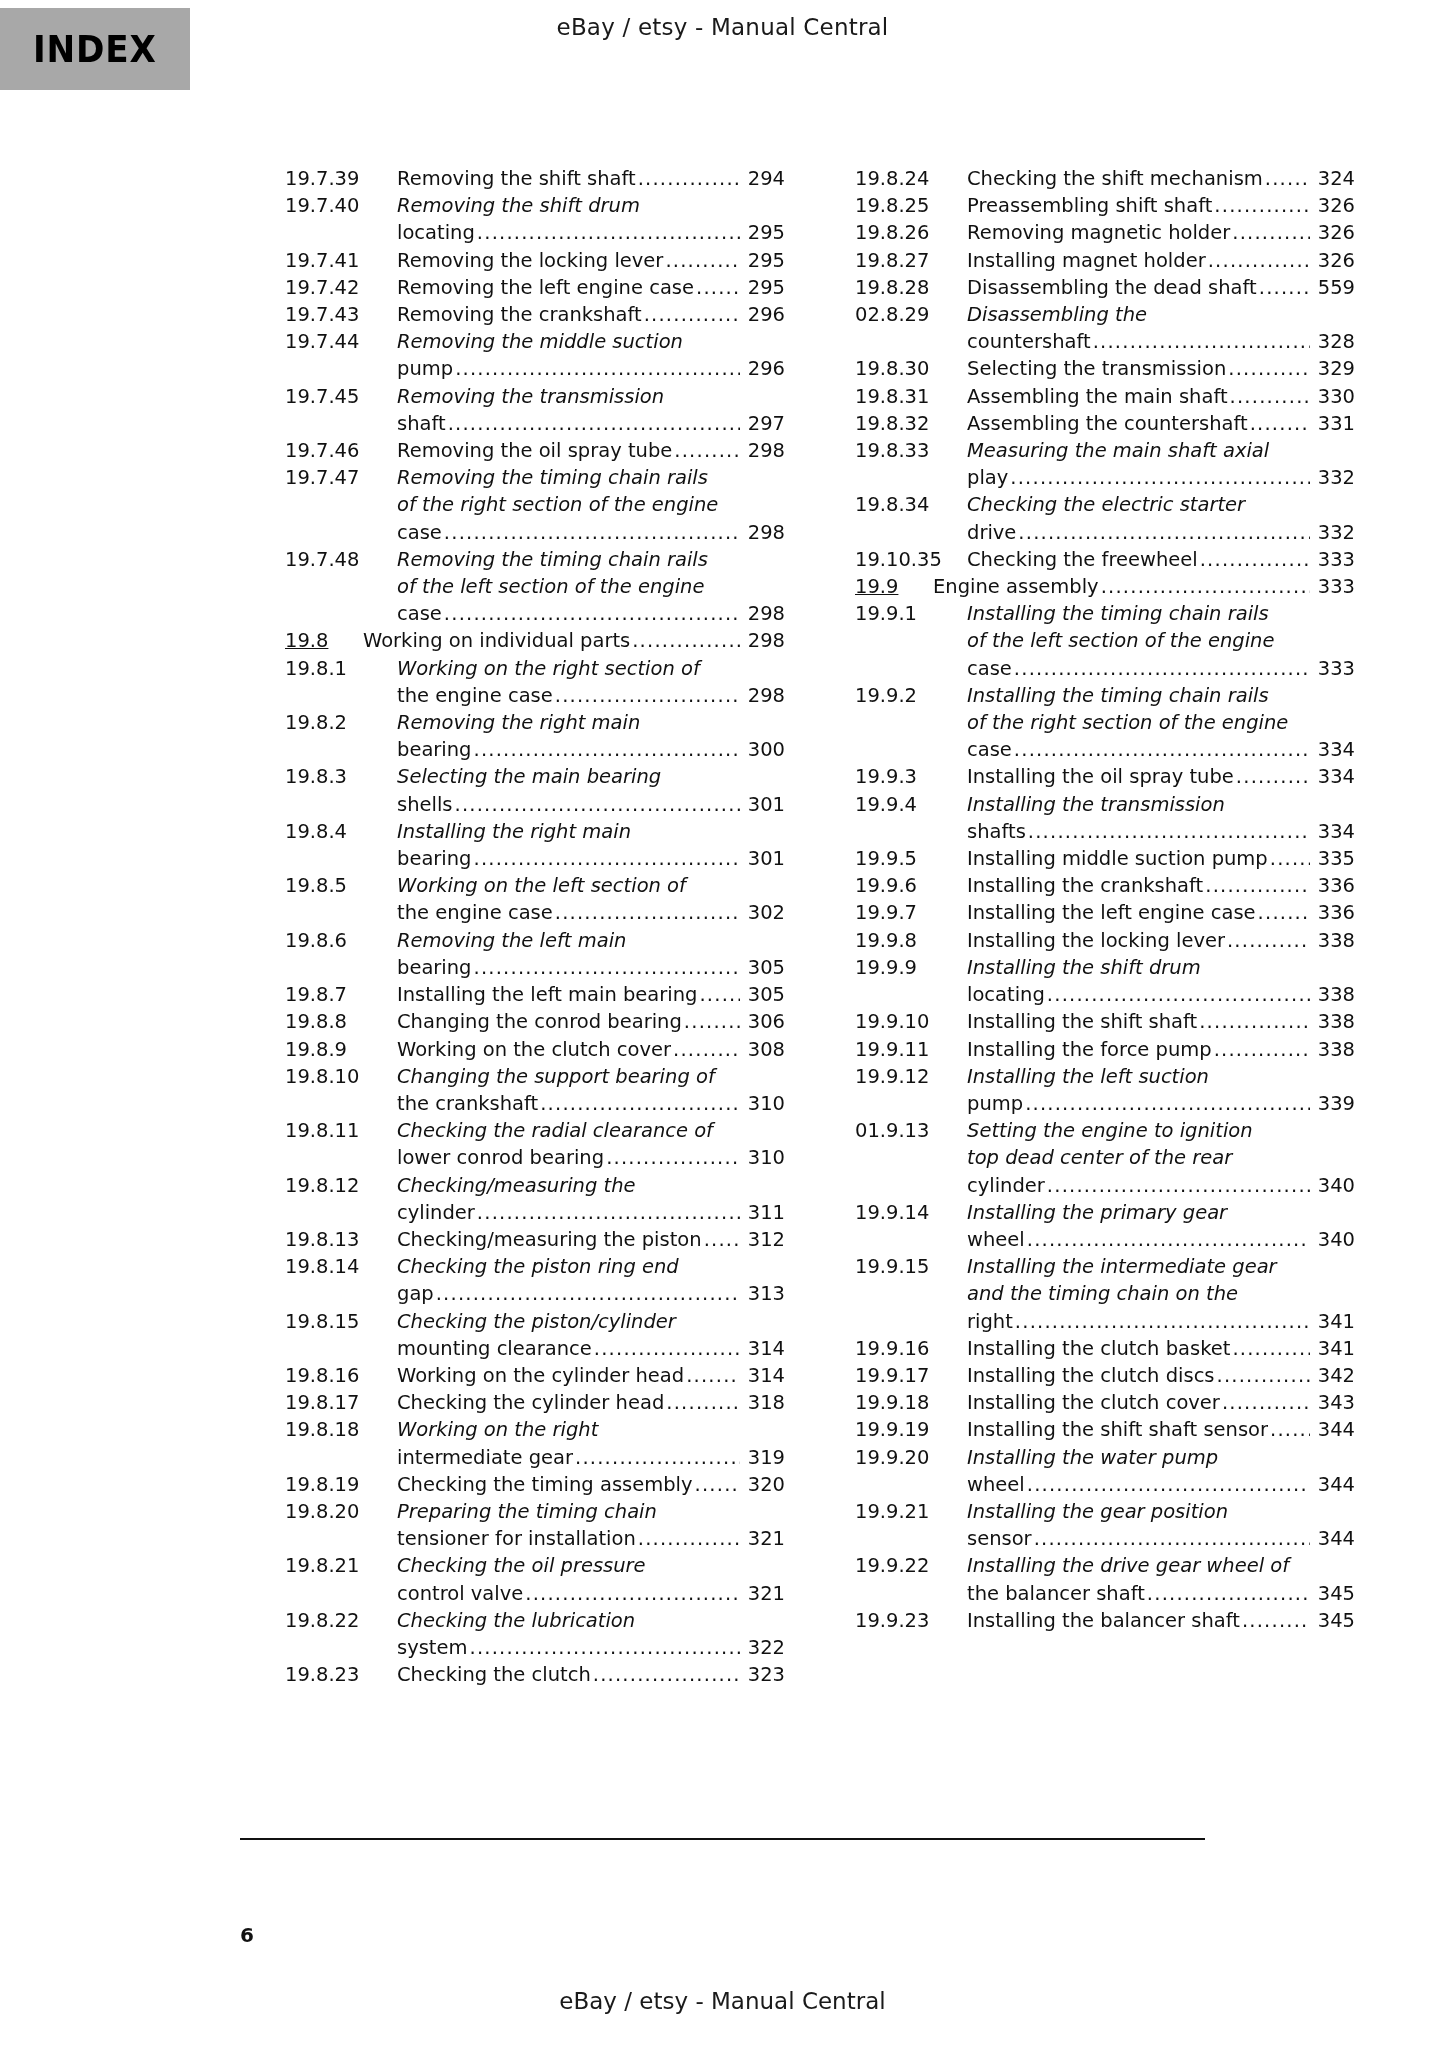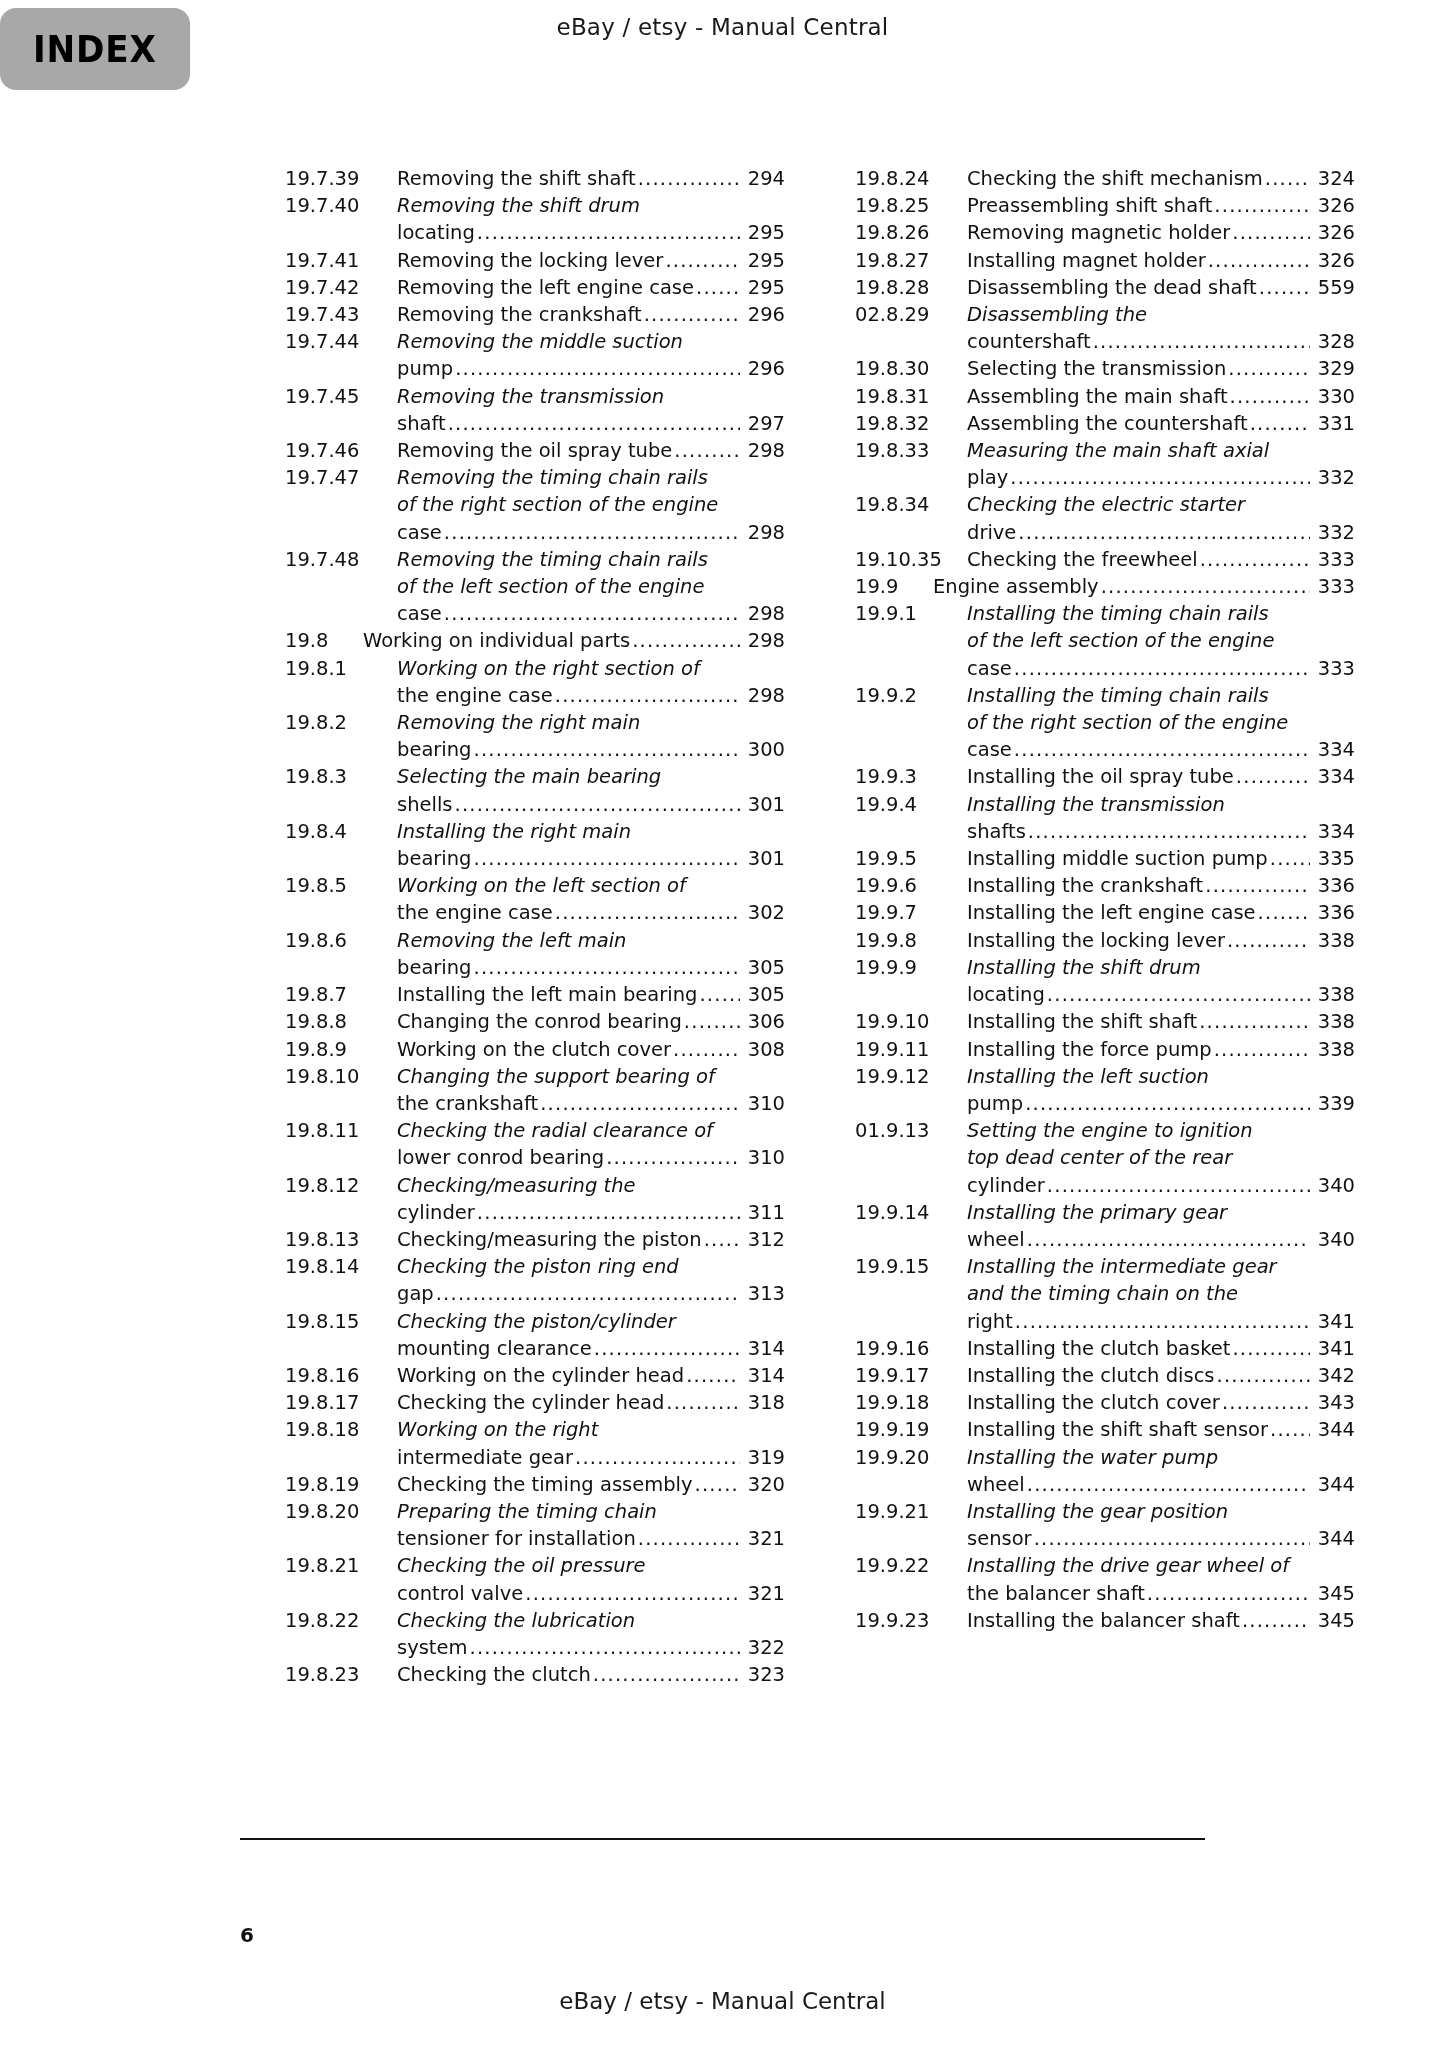--- a/index.html
+++ b/index.html
@@ -18,21 +18,20 @@
 
   
   .index-tab {
     position: absolute;
     left: 0; top: 8px;
     width: 190px; height: 82px;
     background: #a8a8a8;
     display: flex;
     align-items: center;
     justify-content: center;
-    border-radius: 16px;
   }
   .index-tab .label {
     font-family: "DejaVu Sans", "Liberation Sans", sans-serif;
     font-weight: 700;
     font-size: 38px;
     letter-spacing: 1px;
     color: #000000;
     transform: scaleX(0.9);
   }
   .header-title {
@@ -91,21 +90,21 @@
     line-height: 27.2px;
     color: #111111;
   }
   .entry .num {
     flex: 0 0 auto;
     width: 112px;
     padding-right: 6px;
     white-space: nowrap;
   }
   
-  .entry.level1 .num { width: 78px; }
+  .entry.level1 .num { width: 78px; text-decoration: underline; }
 
   .entry .body {
     flex: 1 1 auto;
     min-width: 0;
   }
   .entry .line {
     display: flex;
     align-items: baseline;
     line-height: 27.2px;
     white-space: nowrap;

